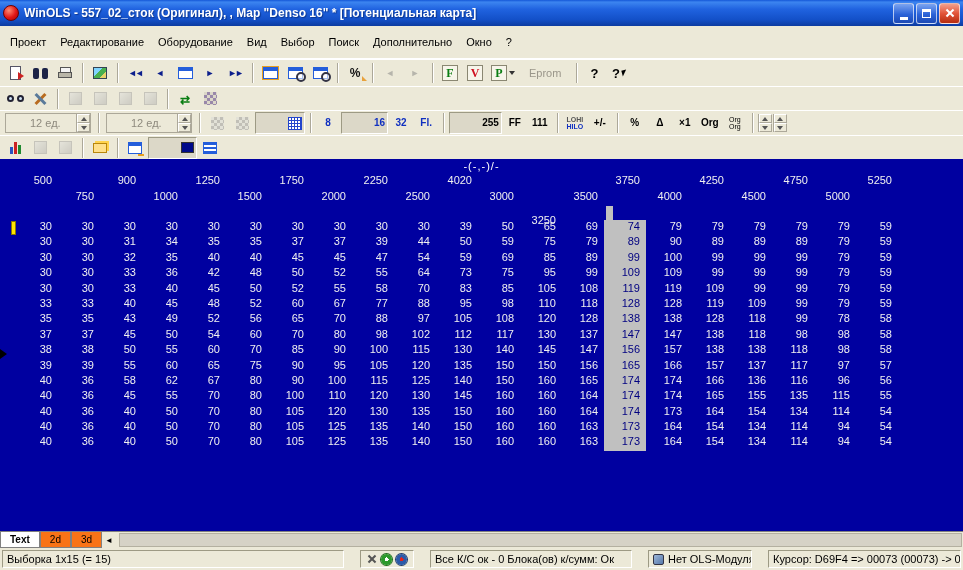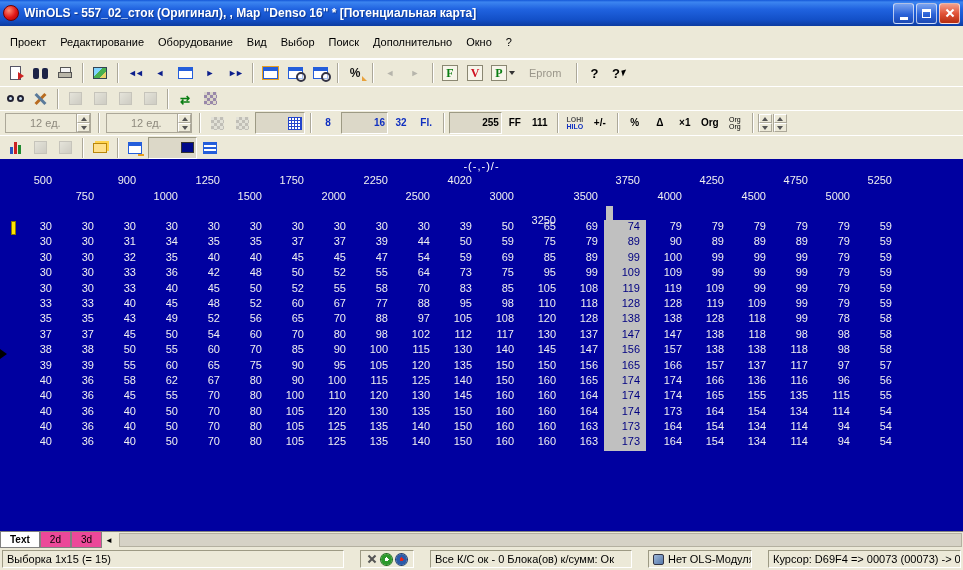--- a/index.html
+++ b/index.html
@@ -121,21 +121,21 @@
   .map-grid{position:absolute;top:61px;left:16px;display:grid;grid-template-columns:repeat(21,42px);grid-auto-rows:15.4px;}
   .cell{text-align:right;padding-right:6px;}
   .cell.hl{background:#c0c0c0;color:#000080;}
   .col-notch{position:absolute;left:606px;top:47px;width:7px;height:14px;background:#c0c0c0;}
   .row-marker{position:absolute;left:11px;top:62px;width:5px;height:14px;background:#ffe400;border:1px solid #8a7a00;box-sizing:border-box;}
   .splitter-arrow{position:absolute;left:0;top:190px;width:0;height:0;
     border-top:5px solid transparent;border-bottom:5px solid transparent;border-left:7px solid #000;}
 
   
   .tabsrow{height:16px;flex:none;display:flex;align-items:stretch;background:#ece9d8;border-top:1px solid #808080;}
-  .tab{font-size:10px;padding:0 9px;display:flex;align-items:center;border:1px solid #808080;border-top:none;background:#ec4899;}
+  .tab{font-size:10px;padding:0 9px;display:flex;align-items:center;border:1px solid #808080;border-top:none;background:#f97316;}
   .tab.active{background:#ffffff;font-weight:bold;}
   .tab-arrow{width:14px;display:flex;align-items:center;justify-content:center;}
   .tab-arrow::before{content:"◄";font-size:8px;color:#000;}
   .hscroll{flex:1;margin:1px 1px 1px 3px;background:#d6d2c6;border:1px solid #b4b0a0;}
 
   
   .statusbar{height:22px;flex:none;display:flex;gap:16px;padding:2px;background:#ece9d8;box-sizing:border-box;}
   .panel{border:1px solid;border-color:#9d9a84 #ffffff #ffffff #9d9a84;font-size:11px;display:flex;align-items:center;
     padding:0 4px;white-space:nowrap;overflow:hidden;box-sizing:border-box;color:#000;}
   .p-sel{width:342px;} .p-ico{width:54px;gap:4px;justify-content:center;} .p-chk{width:202px;} .p-mod{width:104px;gap:4px;} .p-cur{flex:1;}

